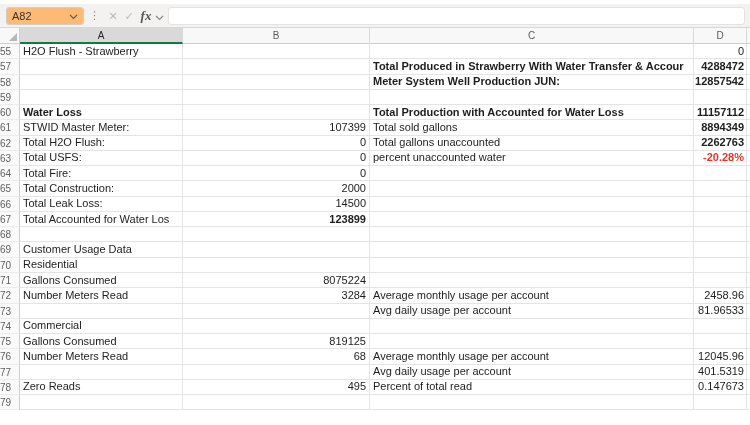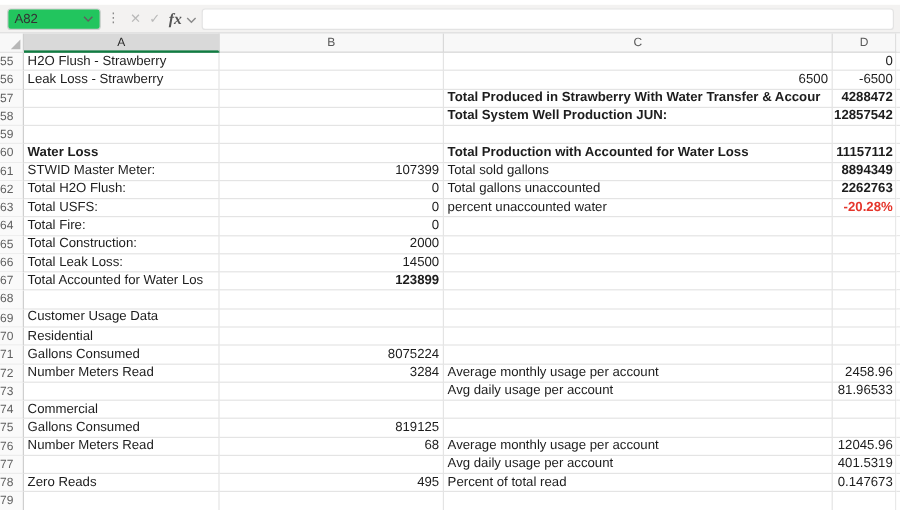--- a/index.html
+++ b/index.html
@@ -8,21 +8,21 @@
     font-family:"Liberation Sans",sans-serif;
     -webkit-font-smoothing:antialiased;
   }
   
   .top-white{height:4px;background:#ffffff;}
   .toolbar{
     height:24px;background:#f3f2f1;border-bottom:1px solid #d8d8d8;
     display:flex;align-items:center;box-sizing:border-box;
   }
   .name-box{
-    width:78px;height:18px;margin-left:6px;background:#22c55e;
+    width:78px;height:18px;margin-left:6px;background:#fdba74;
     border:1px solid #cfcfcf;border-radius:3px;box-sizing:border-box;
     display:flex;align-items:center;padding:0 5px;font-size:11px;color:#333;
   }
   .name-box .nb-text{flex:1;}
   .icon-sep{color:#8a8a8a;font-size:11px;margin:0 5px;line-height:1;}
   .fbtn{
     width:16px;text-align:center;font-size:11px;color:#b9b9b9;line-height:18px;
   }
   .fx-btn{
     font-family:"Liberation Serif",serif;font-style:italic;font-weight:bold;
@@ -118,40 +118,32 @@
 
 <div class="row">
       <div class="rn">55</div>
       <div class="cell col-a" style="width: 163px;">H2O Flush - Strawberry</div>
       <div class="cell col-b num" style="width: 187px;"></div>
       <div class="cell col-c" style="width: 324px;"></div>
       <div class="cell col-d num" style="width: 53px;">0</div>
       <div class="cell-sliver"></div>
     </div>
     <div class="row">
-      <div class="rn">56</div>
-      <div class="cell col-a" style="width: 163px;">Leak Loss - Strawberry</div>
-      <div class="cell col-b num" style="width: 187px;"></div>
-      <div class="cell col-c num" style="width: 324px;">6500</div>
-      <div class="cell col-d num" style="width: 53px;">-6500</div>
-      <div class="cell-sliver"></div>
-    </div>
-    <div class="row">
       <div class="rn">57</div>
       <div class="cell col-a" style="width: 163px;"></div>
       <div class="cell col-b num" style="width: 187px;"></div>
       <div class="cell col-c bold" style="width: 324px;">Total Produced in Strawberry With Water Transfer &amp; Accour</div>
       <div class="cell col-d num bold" style="width: 53px;">4288472</div>
       <div class="cell-sliver"></div>
     </div>
     <div class="row">
       <div class="rn">58</div>
       <div class="cell col-a" style="width: 163px;"></div>
       <div class="cell col-b num" style="width: 187px;"></div>
-      <div class="cell col-c bold" style="width: 324px;">Total System Well Production JUN:</div>
+      <div class="cell col-c bold" style="width: 324px;">Meter System Well Production JUN:</div>
       <div class="cell col-d num bold" style="width: 53px;">12857542</div>
       <div class="cell-sliver"></div>
     </div>
     <div class="row">
       <div class="rn">59</div>
       <div class="cell col-a" style="width: 163px;"></div>
       <div class="cell col-b num" style="width: 187px;"></div>
       <div class="cell col-c" style="width: 324px;"></div>
       <div class="cell col-d num" style="width: 53px;"></div>
       <div class="cell-sliver"></div>

